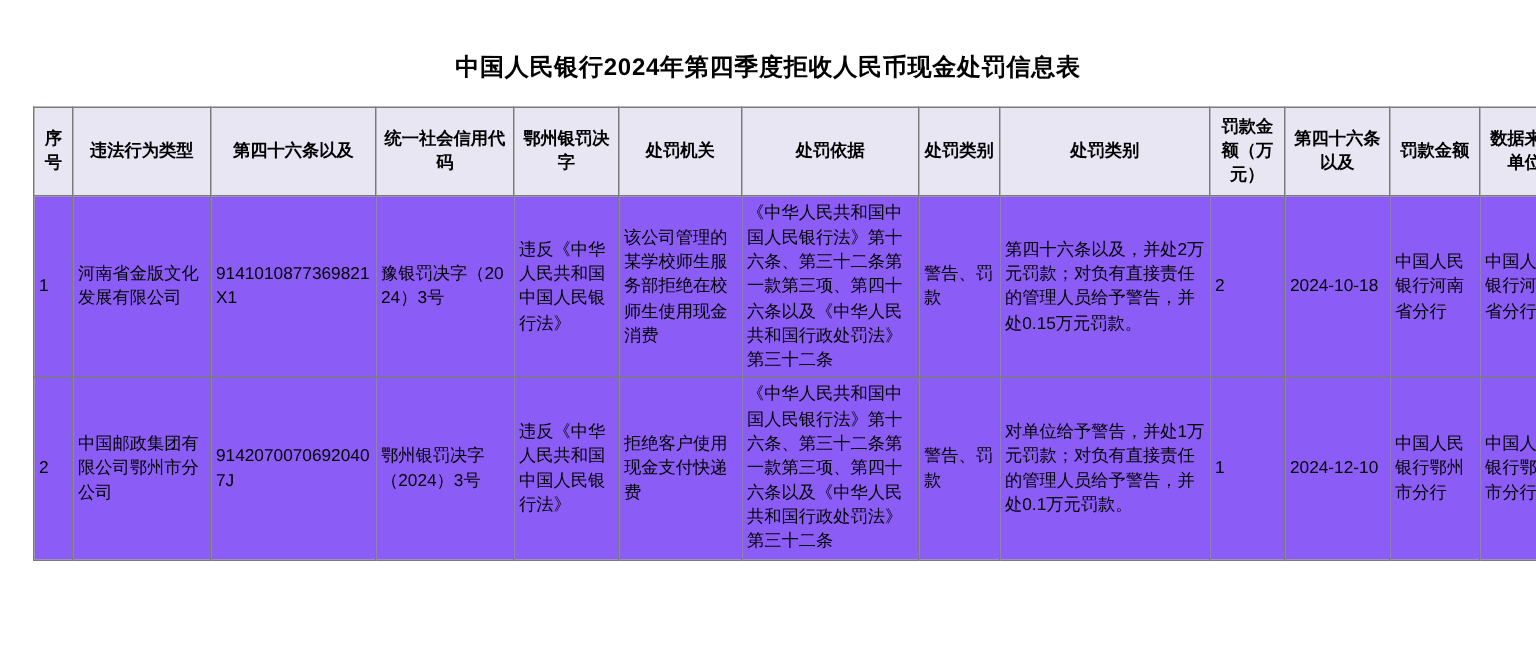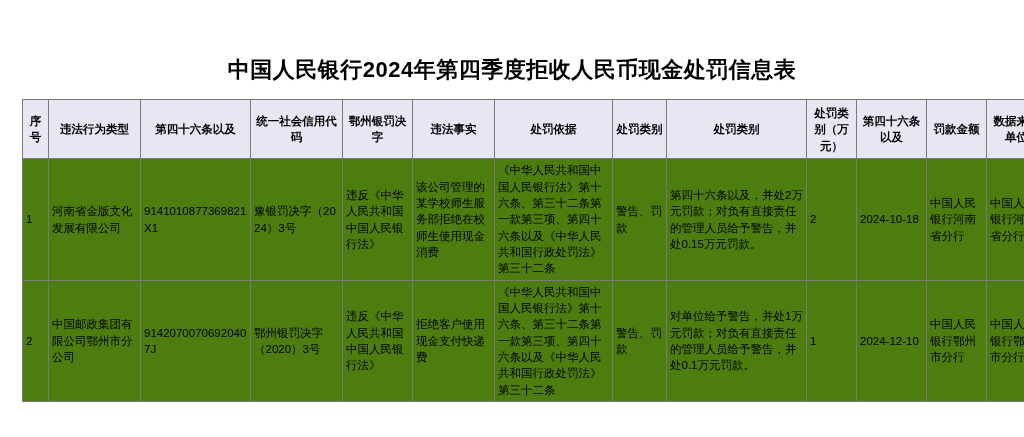--- a/index.html
+++ b/index.html
@@ -16,24 +16,24 @@
   }
   .page {
     position: relative;
     width: 1024px;
     height: 437px;
     box-sizing: border-box;
     padding: 0 22px;
   }
   .doc-title {
     text-align: center;
-    font-size: 22px;
+    font-size: 16px;
     font-weight: bold;
     letter-spacing: 0.5px;
-    padding-top: 57px;
+    padding-top: 36px;
     padding-bottom: 16px;
     line-height: 1.2;
   }
   table.penalty-table {
     border-collapse: collapse;
     width: 980px;
     table-layout: fixed;
     margin: 0 auto;
   }
   table.penalty-table th,
@@ -45,21 +45,21 @@
     vertical-align: middle;
     word-break: break-all;
   }
   table.penalty-table thead th {
     background: #e8e6f3;
     text-align: center;
     font-weight: bold;
     height: 52px;
   }
   table.penalty-table tbody td {
-    background: #4d7c0f;
+    background: #8b5cf6;
     text-align: left;
   }
   td.c-center {
     text-align: center;
   }
   td.c-just {
     text-align: left;
   }
   tbody tr {
     height: 103px;
@@ -101,25 +101,25 @@
       <col class="col-org">
       <col class="col-source">
     </colgroup>
     <thead>
       <tr>
         <th>序号</th>
         <th>违法行为类型</th>
         <th>第四十六条以及</th>
         <th>统一社会信用代码</th>
         <th>鄂州银罚决字</th>
-        <th>违法事实</th>
+        <th>处罚机关</th>
         <th>处罚依据</th>
         <th>处罚类别</th>
         <th>处罚类别</th>
-        <th>处罚类别（万元）</th>
+        <th>罚款金额（万元）</th>
         <th>第四十六条以及</th>
         <th>罚款金额</th>
         <th>数据来源单位</th>
       </tr>
     </thead>
     <tbody>
       <tr>
         <td class="c-center">1</td>
         <td class="c-center">河南省金版文化发展有限公司</td>
         <td class="c-center">9141010877369821X1</td>
@@ -131,21 +131,21 @@
         <td class="c-just">第四十六条以及，并处2万元罚款；对负有直接责任的管理人员给予警告，并处0.15万元罚款。</td>
         <td class="c-center">2</td>
         <td class="c-center">2024-10-18</td>
         <td class="c-center">中国人民银行河南省分行</td>
         <td class="c-center">中国人民银行河南省分行</td>
       </tr>
       <tr>
         <td class="c-center">2</td>
         <td class="c-center">中国邮政集团有限公司鄂州市分公司</td>
         <td class="c-center">91420700706920407J</td>
-        <td class="c-center">鄂州银罚决字（2020）3号</td>
+        <td class="c-center">鄂州银罚决字（2024）3号</td>
         <td class="c-just">违反《中华人民共和国中国人民银行法》</td>
         <td class="c-just">拒绝客户使用现金支付快递费</td>
         <td class="c-just">《中华人民共和国中国人民银行法》第十六条、第三十二条第一款第三项、第四十六条以及《中华人民共和国行政处罚法》第三十二条</td>
         <td class="c-center">警告、罚款</td>
         <td class="c-just">对单位给予警告，并处1万元罚款；对负有直接责任的管理人员给予警告，并处0.1万元罚款。</td>
         <td class="c-center">1</td>
         <td class="c-center">2024-12-10</td>
         <td class="c-center">中国人民银行鄂州市分行</td>
         <td class="c-center">中国人民银行鄂州市分行</td>
       </tr>

